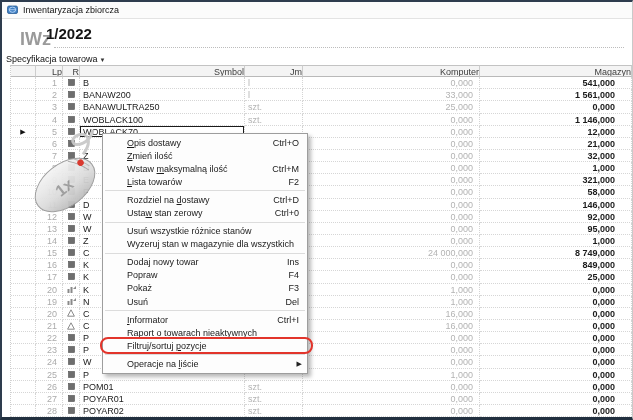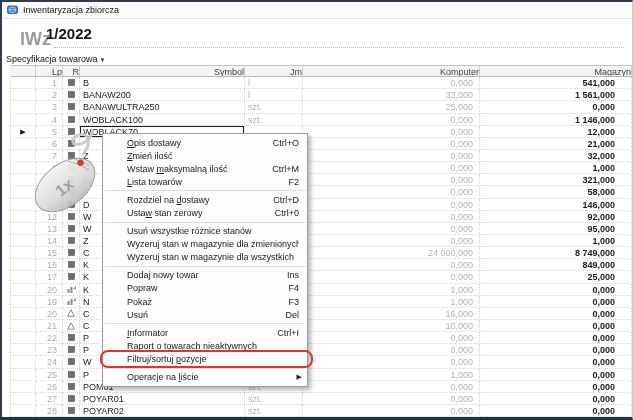--- a/index.html
+++ b/index.html
@@ -439,23 +439,20 @@
         <span class="lbl">Rozdziel na <u>d</u>ostawy</span>
         <span class="sc">Ctrl+D</span>
       </div>
       <div class="mi">
         <span class="lbl">Usta<u>w</u> stan zerowy</span>
         <span class="sc">Ctrl+0</span>
       </div>
       <div class="msep"></div>
       <div class="mi">
         <span class="lbl">Usuń wszystkie różnice stanów</span>
-      </div>
-      <div class="mi">
-        <span class="lbl">Wyzeruj stan w magazynie dla zmienionych</span>
       </div>
       <div class="mi">
         <span class="lbl">Wyzeruj stan w magazynie dla wszystkich</span>
       </div>
       <div class="msep"></div>
       <div class="mi">
         <span class="lbl">Dodaj nowy towar</span>
         <span class="sc">Ins</span>
       </div>
       <div class="mi">

